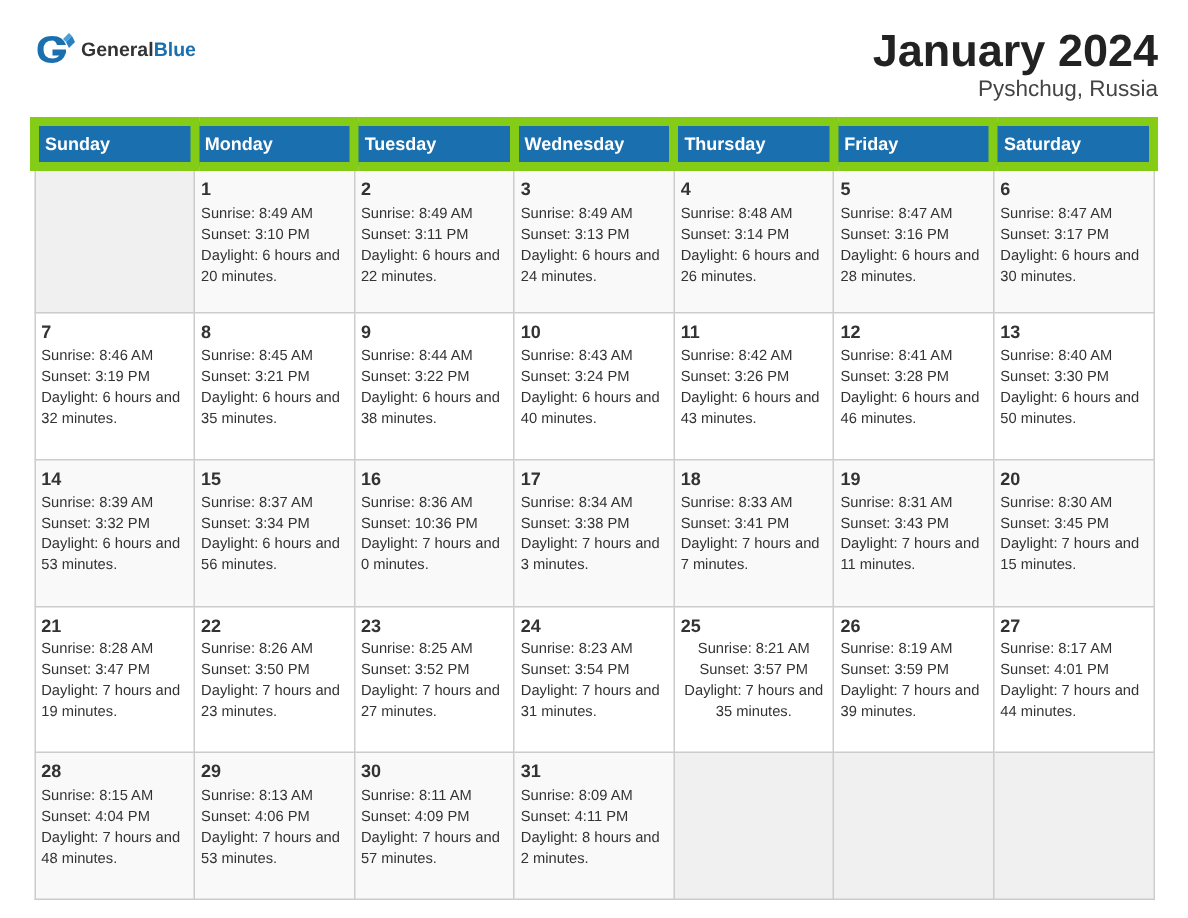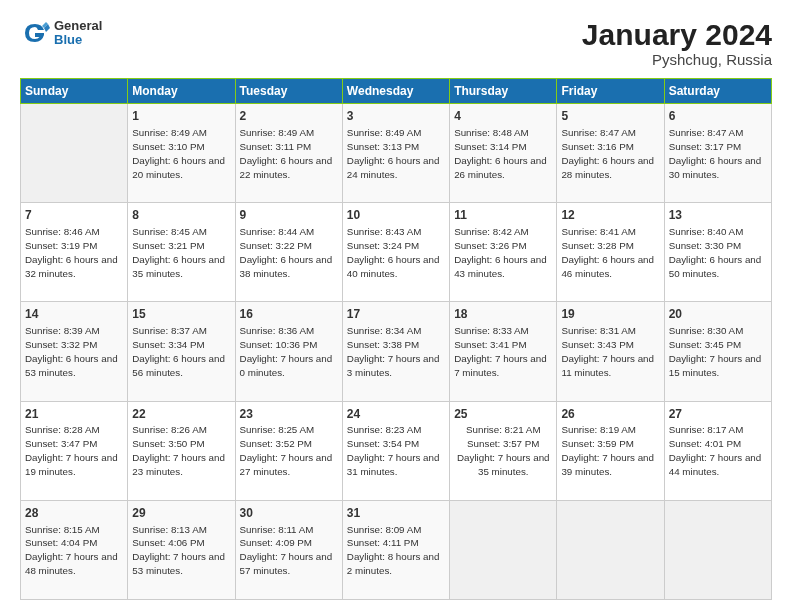--- a/index.html
+++ b/index.html
@@ -23,21 +23,21 @@
       align-items: flex-start;
       margin-bottom: 10px;
     }
     .logo {
       display: flex;
       align-items: center;
       gap: 4px;
     }
     .logo-text {
       display: flex;
-      flex-direction: column;
+      flex-direction: row;
       font-size: 13px;
       font-weight: bold;
       line-height: 1.1;
     }
     .logo-text span:first-child { color: #333; }
     .logo-text span:last-child { color: #1a6faf; }
     .logo-icon {
       width: 30px;
       height: 30px;
     }
@@ -62,21 +62,21 @@
       table-layout: fixed;
       font-size: 10.5px;
     }
     .calendar thead th {
       background: #1a6faf;
       color: #fff;
       font-weight: bold;
       font-size: 12px;
       padding: 5px 4px;
       text-align: left;
-      border: 1px solid #84cc16;
+      border: 6px solid #84cc16;
     }
     .calendar tbody td {
       border: 1px solid #ccc;
       vertical-align: top;
       padding: 4px 4px 4px 4px;
       height: 88px;
       color: #333;
       line-height: 1.4;
     }
     .calendar tbody tr:nth-child(odd) td {

